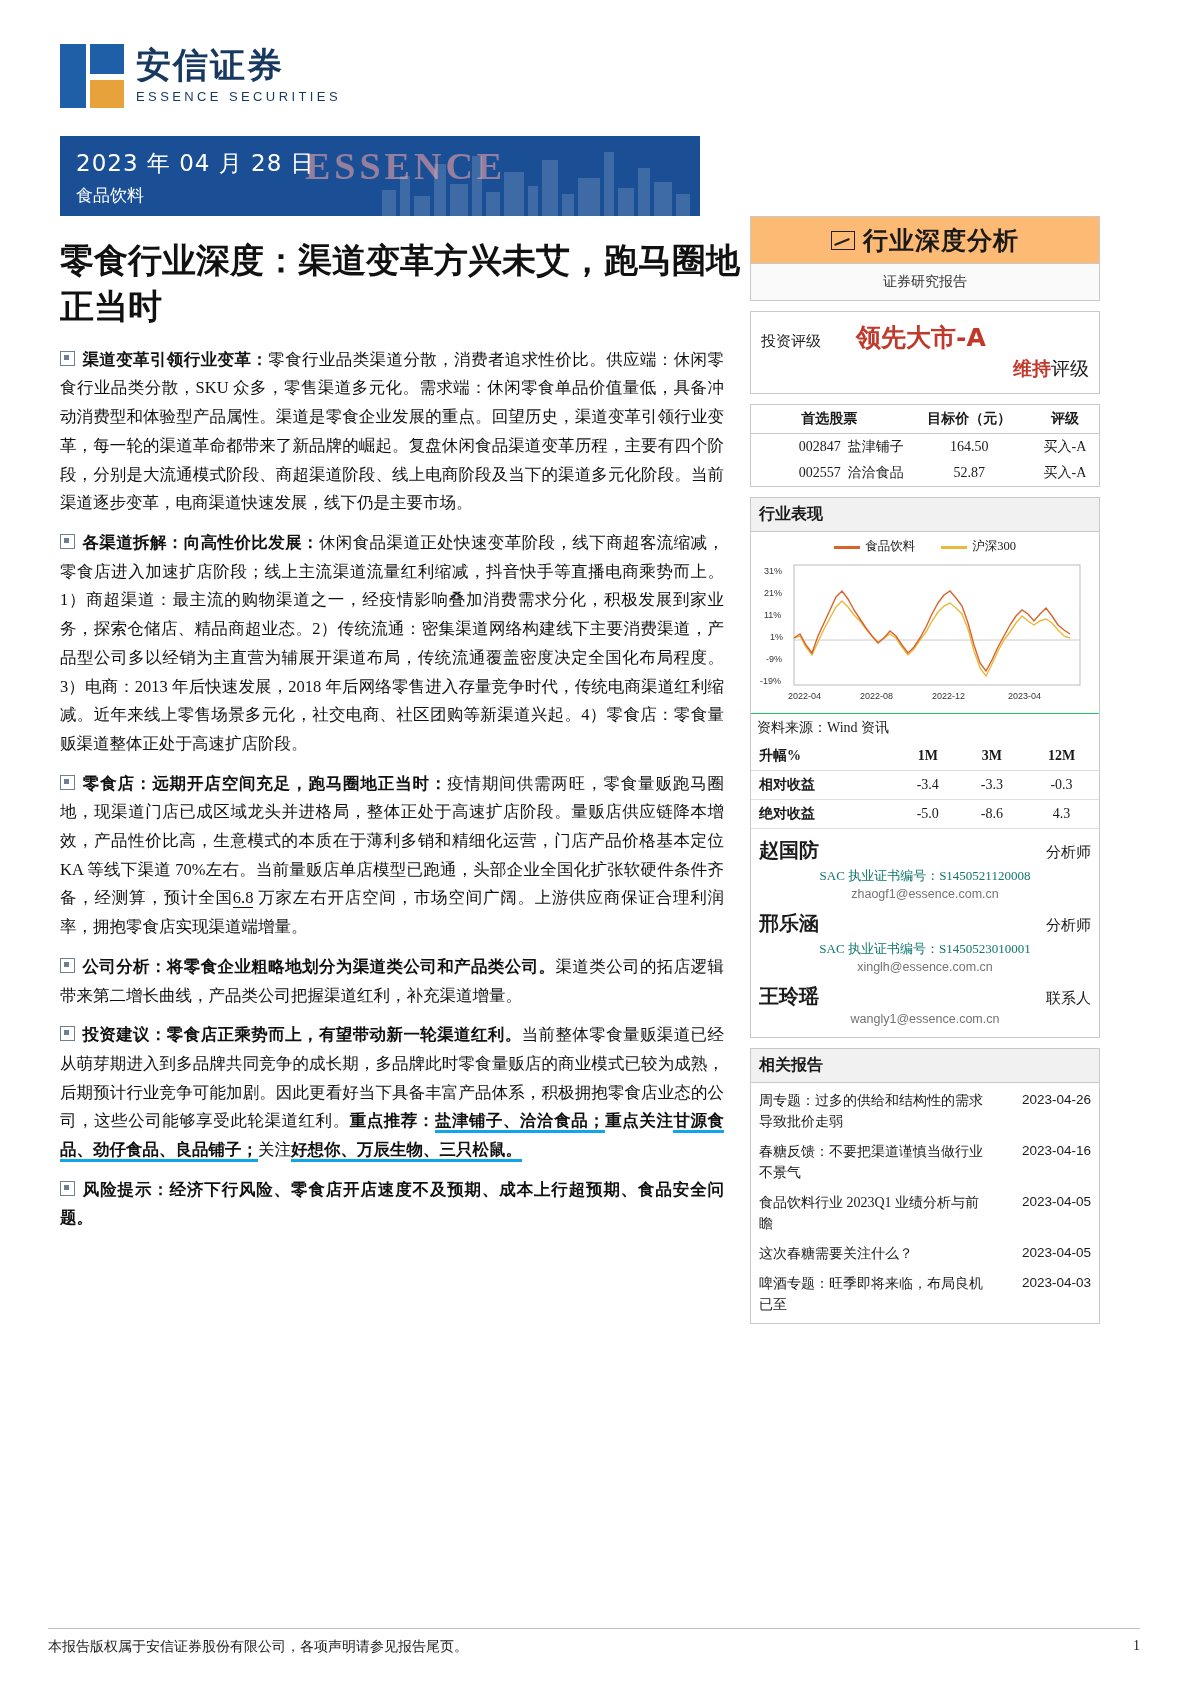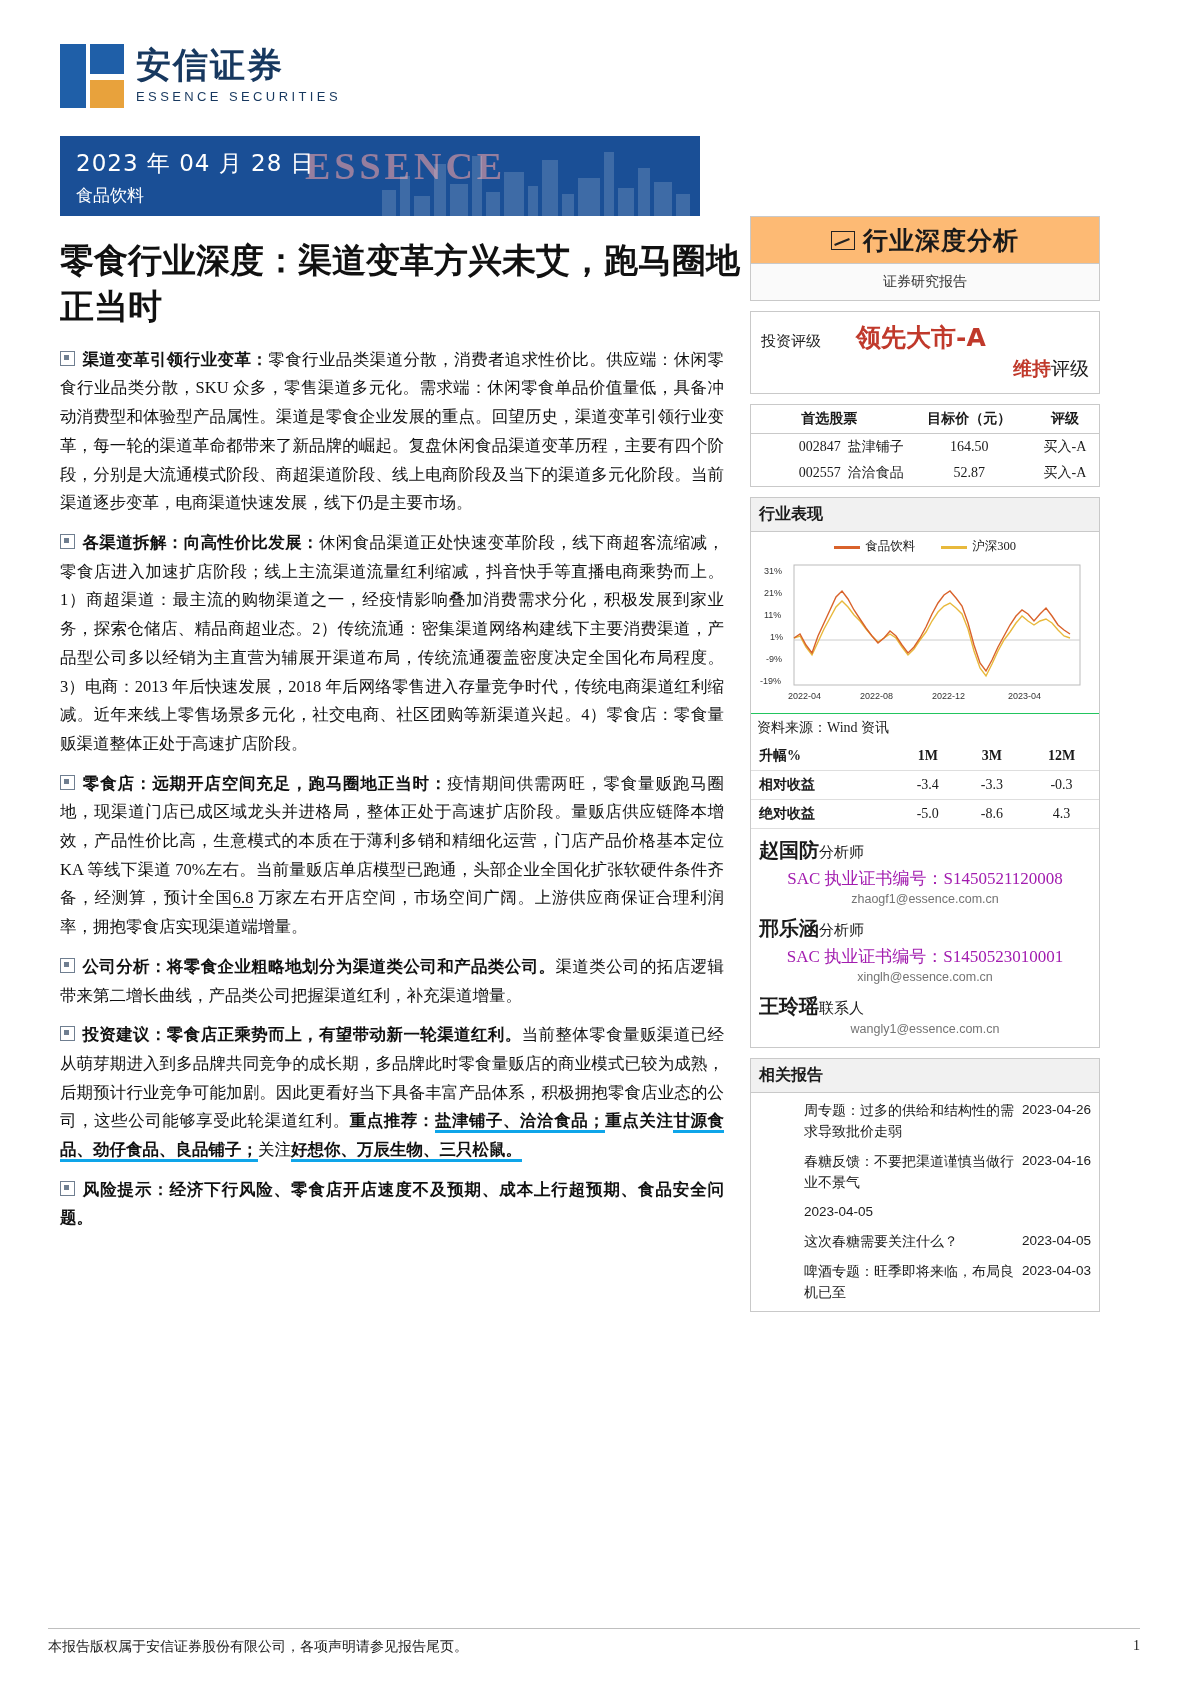--- a/index.html
+++ b/index.html
@@ -63,27 +63,27 @@
   .stk th{font-weight:bold;padding:5px 4px;border-bottom:1px solid #c9c9c9;text-align:center;font-size:14px;}
   .stk td{padding:4px 4px;text-align:center;font-size:14px;}
   .stk td.name{text-align:right;padding-left:8px;white-space:nowrap;}
 
   .perf-src{font-size:14px;padding:5px 6px;border-top:1px solid #22c55e;}
   .perf-tbl th,.perf-tbl td{border-bottom:1px solid #dedede;padding:5px 4px;text-align:center;font-size:14px;}
   .perf-tbl th{font-weight:bold;}
   .perf-tbl td.rowhead,.perf-tbl th.rowhead{text-align:left;padding-left:8px;font-weight:bold;}
 
   .analyst{padding:8px 8px 2px;}
-  .an-row{display:flex;align-items:baseline;}
+  .an-row{display:flex;justify-content:space-between;align-items:baseline;}
   .an-name{font-size:20px;font-weight:bold;font-family:"DejaVu Sans", sans-serif;}
   .an-role{font-size:15px;}
-  .an-sac{font-size:17px;text-align:center;margin-top:3px;color:#a21caf;}
+  .an-sac{font-size:13px;text-align:center;margin-top:3px;color:#0f766e;}
   .an-mail{font-size:12.5px;text-align:center;color:#737373;margin:2px 0 9px;font-family:"Liberation Sans", sans-serif;}
 
-  .rel-list{padding:2px 0 4px;margin-left:45px;}
+  .rel-list{padding:2px 0 4px;}
   .rel-item{display:flex;justify-content:space-between;align-items:flex-start;padding:5px 8px 4px;font-size:14px;line-height:1.5;}
   .rel-title{max-width:225px;}
   .rel-date{white-space:nowrap;font-family:"Liberation Sans", sans-serif;font-size:13.5px;}
 
   
   .footer{position:absolute;left:48px;right:60px;bottom:42px;border-top:1px solid #bfbfbf;padding-top:9px;display:flex;justify-content:space-between;font-size:14px;}
 
   
   .chart-wrap{padding:6px 6px 2px;}
   .legend{display:flex;justify-content:center;gap:26px;font-size:12.5px;align-items:center;margin-bottom:2px;}
@@ -294,20 +294,21 @@
         <div class="rel-list">
           <div class="rel-item">
             <span class="rel-title">周专题：过多的供给和结构性的需求导致批价走弱</span>
             <span class="rel-date">2023-04-26</span>
           </div>
           <div class="rel-item">
             <span class="rel-title">春糖反馈：不要把渠道谨慎当做行业不景气</span>
             <span class="rel-date">2023-04-16</span>
           </div>
           <div class="rel-item">
+            <span class="rel-title">食品饮料行业 2023Q1 业绩分析与前瞻</span>
             <span class="rel-date">2023-04-05</span>
           </div>
           <div class="rel-item">
             <span class="rel-title">这次春糖需要关注什么？</span>
             <span class="rel-date">2023-04-05</span>
           </div>
           <div class="rel-item">
             <span class="rel-title">啤酒专题：旺季即将来临，布局良机已至</span>
             <span class="rel-date">2023-04-03</span>
           </div>

